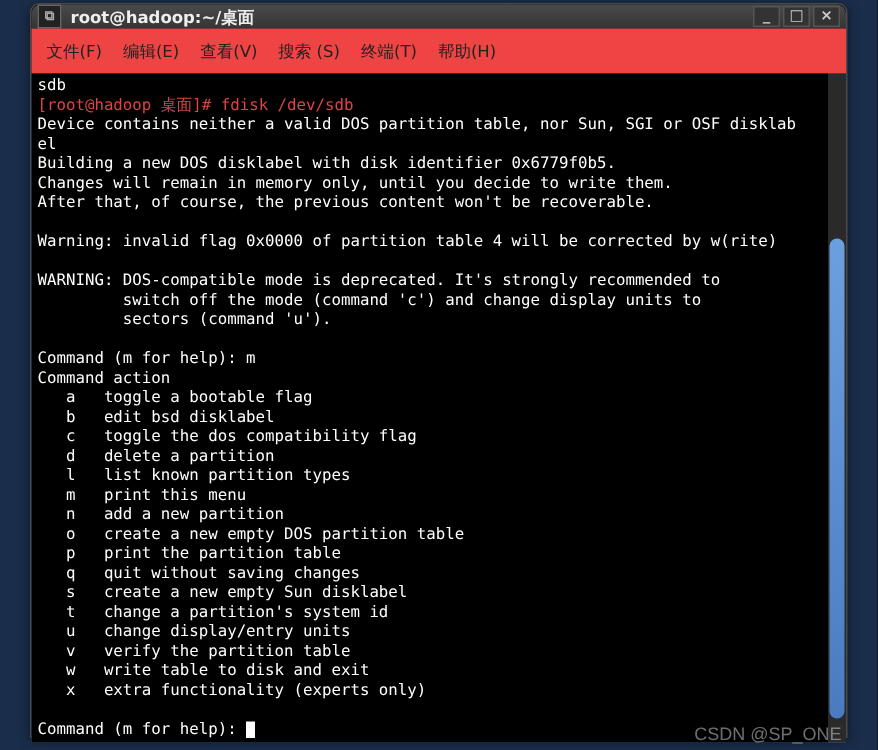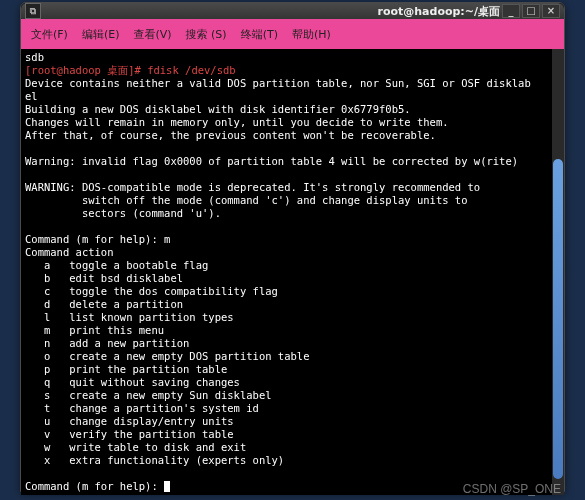--- a/index.html
+++ b/index.html
@@ -37,35 +37,35 @@
   }
   .titlebar .icon {
     width: 16px; height: 16px;
     background: #222;
     border: 1px solid #666;
     margin-right: 6px;
     font-size: 9px;
     display: flex; align-items: center; justify-content: center;
     color: #aaa;
   }
-  .titlebar .title { flex: 1; text-align: right; }
+  .titlebar .title { flex: 1; text-align: left; }
   .winbtn {
     width: 18px; height: 14px;
     margin-left: 2px;
     background: #333;
     border: 1px solid #555;
     color: #ccc;
     font-size: 10px;
     line-height: 12px;
     text-align: center;
     cursor: pointer;
   }
   .menubar {
     height: 22px;
-    background: #ec4899;
+    background: #ef4444;
     display: flex;
     align-items: center;
     font-size: 11px;
     color: #222;
     padding: 15px 4px;
     gap: 2px;
   }
   .menuitem { padding: 2px 6px; cursor: pointer; }
   .term-wrap { flex: 1; display: flex; background: #3b82f6; }
   .term {

